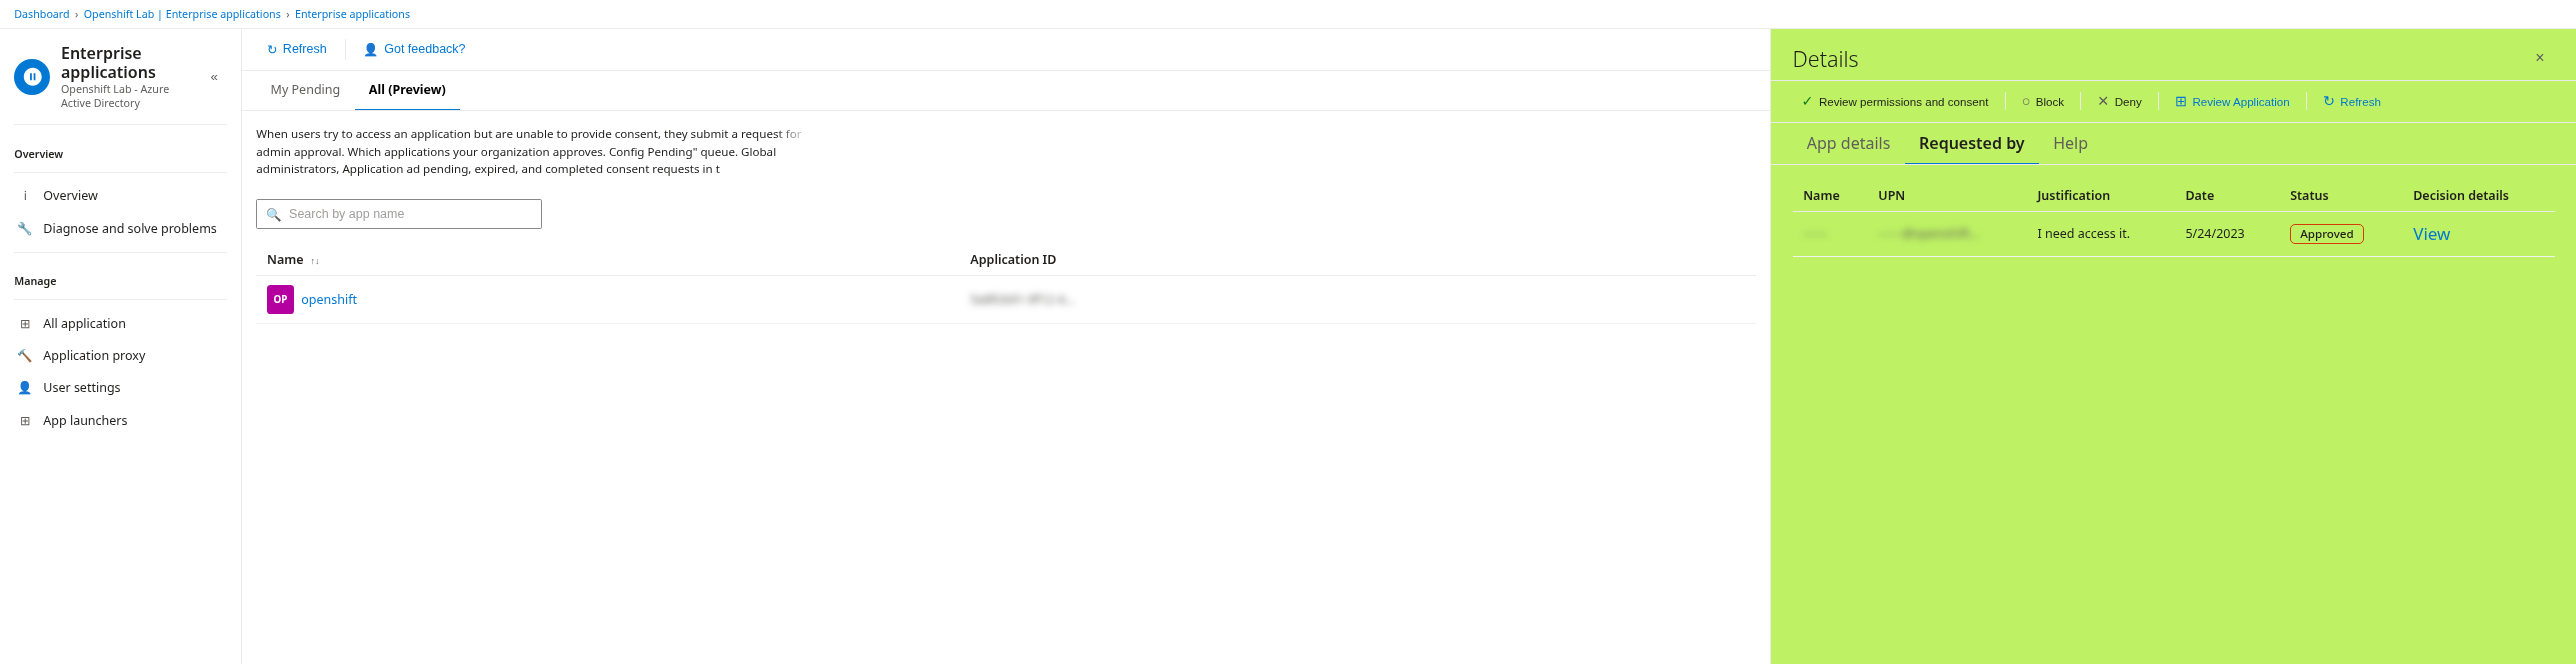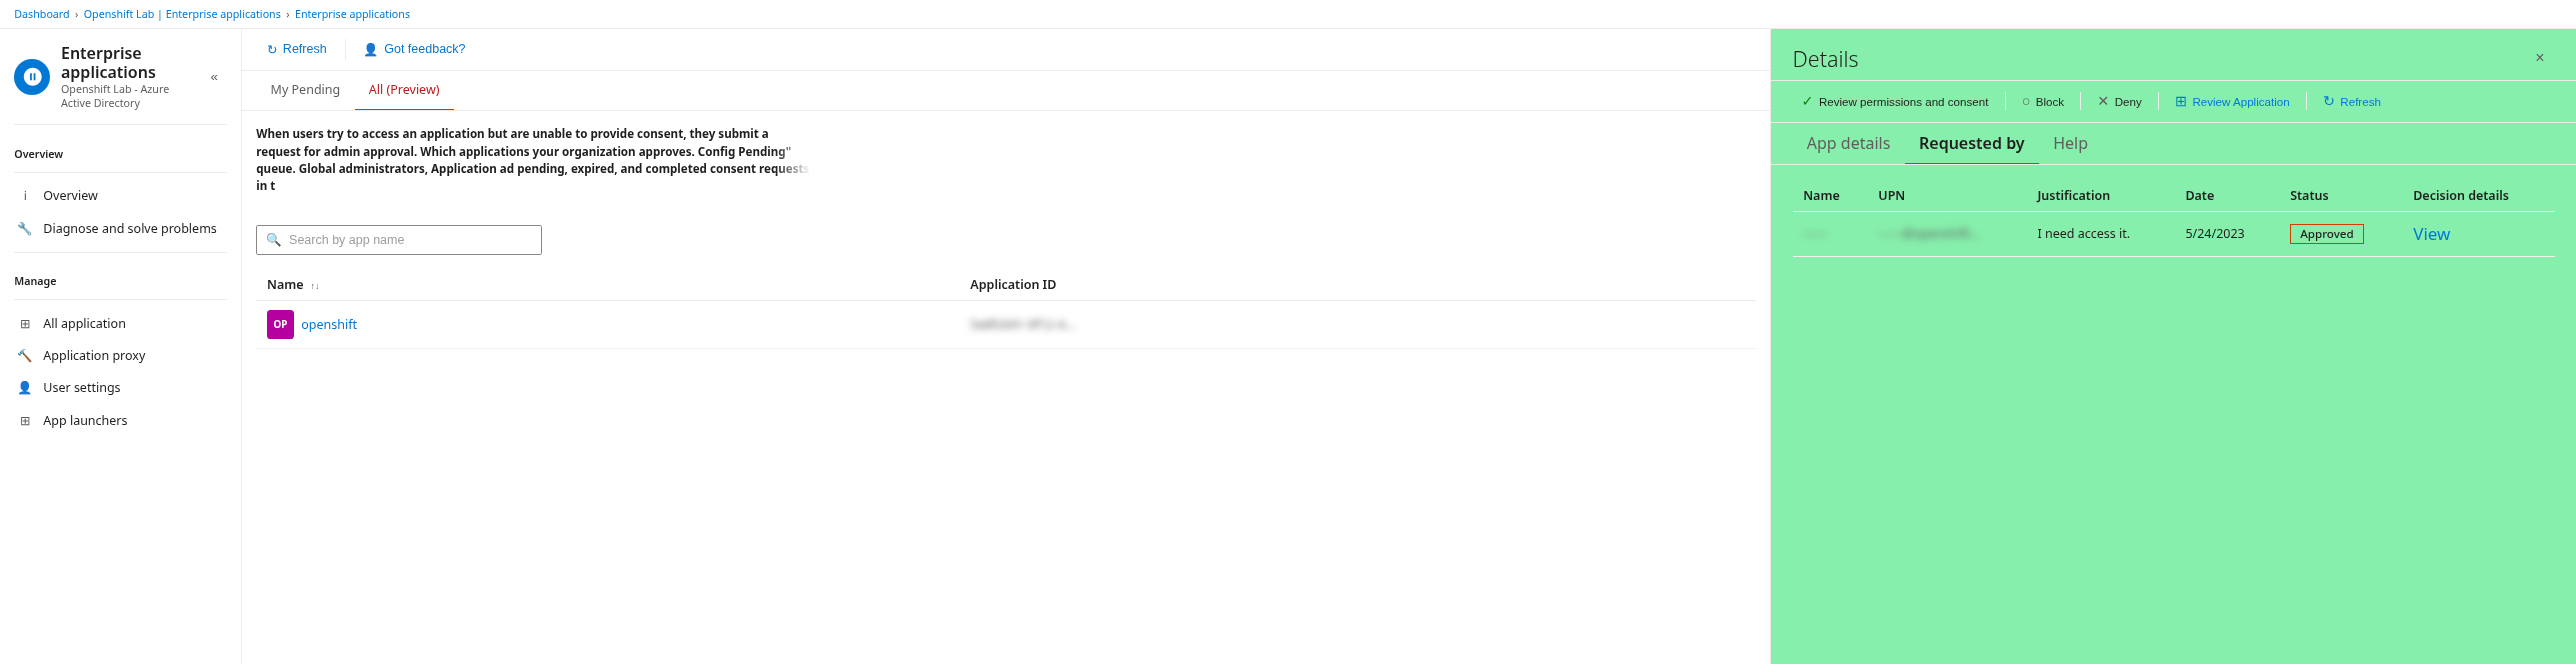--- a/index.html
+++ b/index.html
@@ -31,69 +31,69 @@
     .main-content { flex: 1; overflow: hidden; display: flex; flex-direction: column; }
 
     
     .toolbar { display: flex; align-items: center; gap: 3.6px; padding: 7.2px 14.3px; border-bottom: 0.9px solid #edebe9; flex-shrink: 0; }
     .toolbar-btn { display: flex; align-items: center; gap: 5.4px; padding: 5.4px 10.7px; border: none; background: none; cursor: pointer; font-size: 12.5px; color: #0078d4; border-radius: 3.6px; }
     .toolbar-divider { width: 0.9px; height: 21.5px; background: #edebe9; margin: 0 3.6px; }
 
     
     .tab-area { padding: 0 14.3px; border-bottom: 0.9px solid #edebe9; display: flex; align-items: center; gap: 0; flex-shrink: 0; }
     .tab { padding: 10.7px 14.3px; cursor: pointer; font-size: 12.5px; color: #605e5c; border-bottom: 1.8px solid transparent; }
-    .tab.active { color: #b91c1c; border-bottom-color: #0078d4; font-weight: 400; }
+    .tab.active { color: #000000; border-bottom-color: #0078d4; font-weight: 700; }
 
     
     .content-body { flex: 1; overflow-y: auto; padding: 14.3px; }
 
     
-    .description-text { font-size: 11.6px; color: #201f1e; line-height: 1.5; margin-bottom: 30px; max-width: 555px; overflow: hidden; position: relative; font-weight: bold; }
+    .description-text { font-size: 11.6px; color: #201f1e; line-height: 1.5; margin-bottom: 22px; max-width: 555px; overflow: hidden; position: relative; }
     .description-text::after { content: ''; position: absolute; right: 0; top: 0; bottom: 0; width: 36px; background: linear-gradient(to right, transparent, white); }
 
     
     .search-box { display: flex; align-items: center; border: 0.9px solid #8a8886; border-radius: 1.8px; padding: 5.4px 9px; gap: 7.2px; max-width: 286px; margin-bottom: 14.3px; }
     .search-box input { border: none; outline: none; font-size: 12.5px; color: #201f1e; width: 100%; }
     .search-box input::placeholder { color: #a19f9d; }
 
     
     .data-table { width: 100%; border-collapse: collapse; }
     .data-table th { text-align: left; padding: 7.2px 10.7px; font-size: 12.5px; font-weight: 600; color: #201f1e; border-bottom: 0.9px solid #edebe9; white-space: nowrap; }
     .data-table td { padding: 9px 10.7px; font-size: 12.5px; color: #201f1e; border-bottom: 0.9px solid #f3f2f1; vertical-align: middle; }
 
     .sort-icon { display: inline-flex; flex-direction: column; margin-left: 3.6px; font-size: 9px; cursor: pointer; color: #605e5c; }
 
     .app-chip { display: inline-flex; align-items: center; justify-content: center; width: 27px; height: 29px; background: #b4009e; color: white; font-size: 9.8px; font-weight: 700; border-radius: 3.6px; margin-right: 7.2px; flex-shrink: 0; }
     .app-name-cell { display: flex; align-items: center; }
     .app-link { color: #0078d4; text-decoration: none; cursor: pointer; }
     .blurred { filter: blur(3.6px); user-select: none; color: #605e5c; }
 
     
-    .details-panel { width: 806px; border-left: 0.9px solid #edebe9; display: flex; flex-direction: column; flex-shrink: 0; background: #86efac; overflow-y: auto; }
+    .details-panel { width: 806px; border-left: 0.9px solid #edebe9; display: flex; flex-direction: column; flex-shrink: 0; background: #bef264; overflow-y: auto; }
     .details-header { display: flex; align-items: center; justify-content: space-between; padding: 14.3px 21.5px 7.2px 21.5px; border-bottom: 0.9px solid #edebe9; }
     .details-title { font-size: 21.5px; font-weight: 300; color: #201f1e; }
     .close-btn { width: 29px; height: 29px; display: flex; align-items: center; justify-content: center; cursor: pointer; border: none; background: none; border-radius: 3.6px; font-size: 16px; color: #605e5c; }
 
     .details-toolbar { display: flex; align-items: center; gap: 3.6px; padding: 7.2px 21.5px; border-bottom: 0.9px solid #edebe9; flex-wrap: wrap; }
     .details-btn { display: flex; align-items: center; gap: 5.4px; padding: 5.4px 9px; border: none; background: none; cursor: pointer; font-size: 11.6px; color: #201f1e; border-radius: 3.6px; }
     .details-btn.blue { color: #0078d4; }
     .details-divider { width: 0.9px; height: 18px; background: #edebe9; margin: 0 3.6px; }
 
     .details-tabs { display: flex; padding: 0 21.5px; border-bottom: 0.9px solid #edebe9; }
     .details-tab { padding: 9px 14.3px; cursor: pointer; font-size: 16px; color: #605e5c; border-bottom: 1.8px solid transparent; }
     .details-tab.active { color: #201f1e; border-bottom-color: #0078d4; font-weight: 600; }
 
     .details-content { padding: 14.3px 21.5px; flex: 1; }
 
     
     .details-table { width: 100%; border-collapse: collapse; }
     .details-table th { text-align: left; padding: 7.2px 10.7px; font-size: 12.5px; font-weight: 600; color: #201f1e; border-bottom: 1.8px solid #edebe9; white-space: nowrap; }
     .details-table td { padding: 10.7px 10.7px; font-size: 12.5px; color: #201f1e; border-bottom: 0.9px solid #f3f2f1; vertical-align: middle; }
 
-    .status-badge { display: inline-block; padding: 1.8px 9px; border: 1.8px solid #d83b01; border-radius: 0; font-size: 11.6px; font-weight: 500; color: #201f1e; }
+    .status-badge { display: inline-block; padding: 1.8px 9px; border: 1.8px solid #d83b01; border-radius: 5px; font-size: 11.6px; font-weight: 500; color: #201f1e; }
 
     .view-link { color: #0078d4; text-decoration: none; cursor: pointer; font-size: 17px; }
 
     
     .check-icon { color: #107c10; font-size: 14.3px; }
     .circle-icon { font-size: 14.3px; color: #605e5c; }
     .x-icon { font-size: 14.3px; color: #605e5c; }
     .grid-icon { font-size: 14.3px; color: #0078d4; }
     .refresh-icon { font-size: 14.3px; color: #0078d4; }
   </style>

